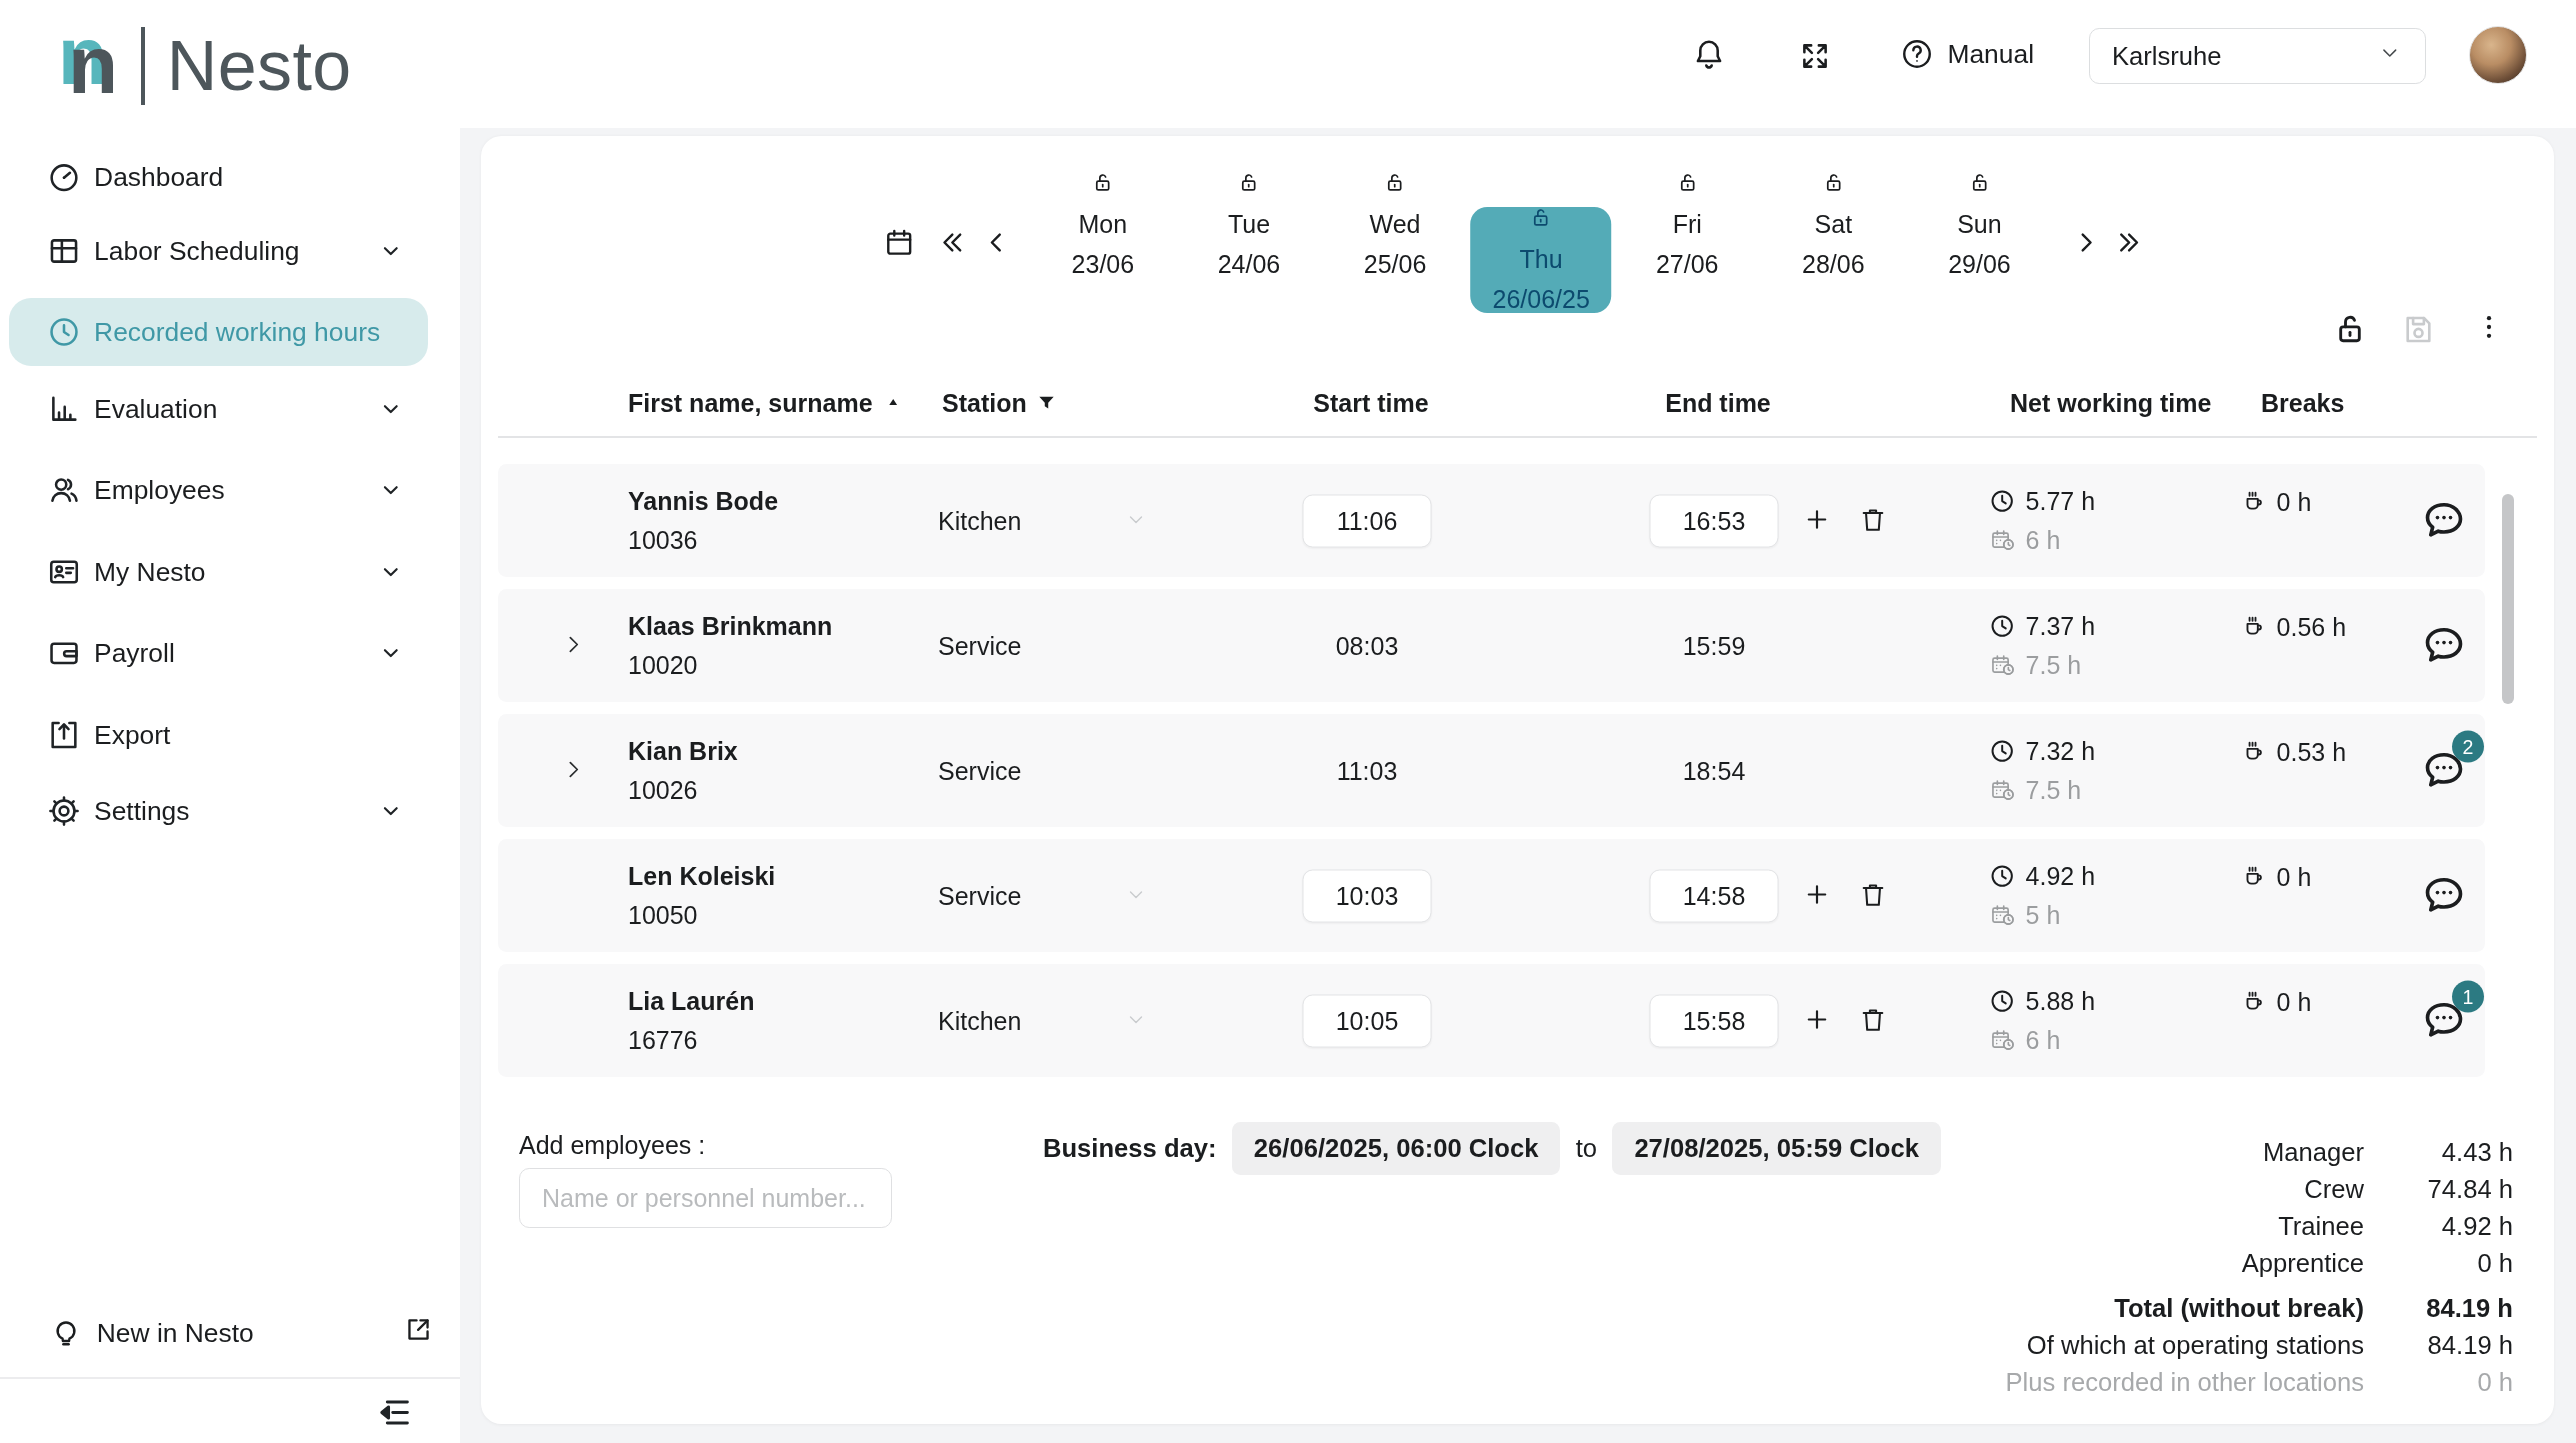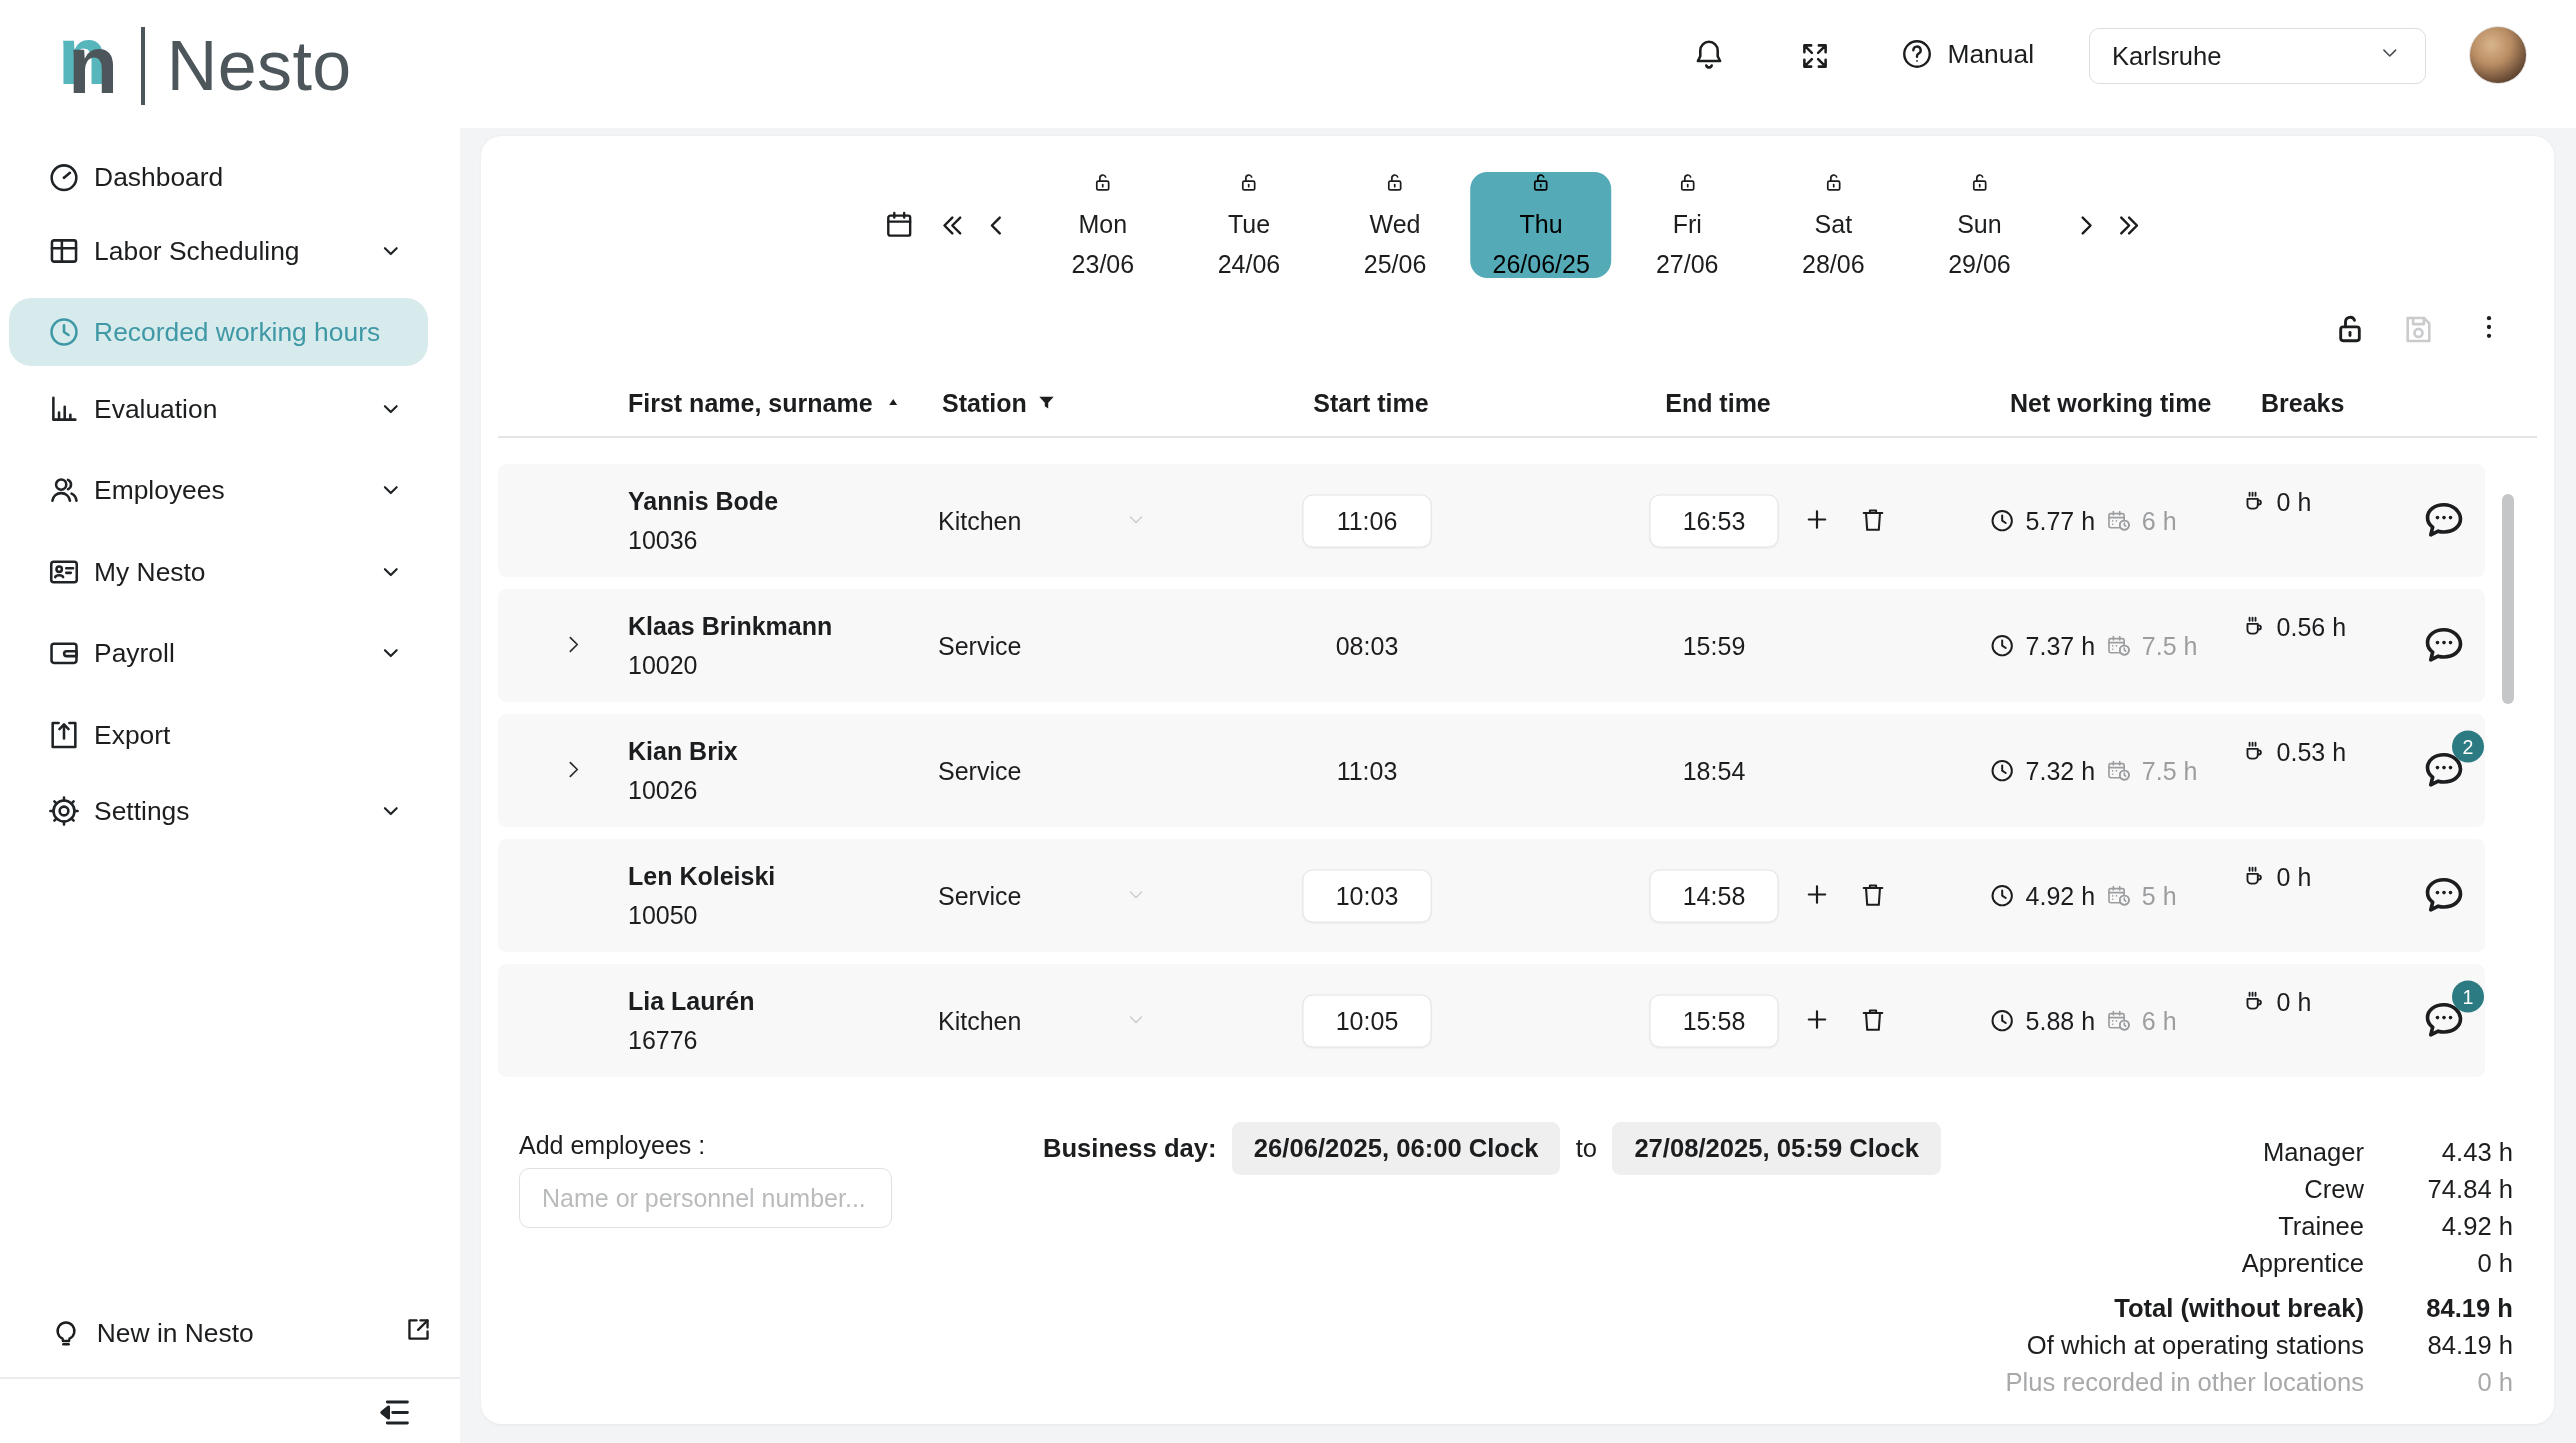--- a/index.html
+++ b/index.html
@@ -56,21 +56,21 @@
     border-radius:20.4px; box-shadow:0 0.9px 3.4px rgba(0,0,0,.05); z-index:1; }
 
   
   .datebar { position:absolute; top:36px; left:50%; transform:translateX(-50%); display:flex; align-items:center; }
   .db-cal { margin-right:15.3px; color:#1b1d1f; cursor:pointer; }
   .db-chev { margin:0 7.7px; color:#1b1d1f; cursor:pointer; }
   .days { display:flex; gap:5.1px; margin:0 13.6px; }
   .day { width:141px; height:106px; border-radius:17px; display:flex; flex-direction:column; align-items:center;
     justify-content:center; gap:13px; font-size:25px; line-height:1.1; color:#1b1d1f; cursor:pointer; }
   .day .icn { margin-bottom:3.4px; }
-  .day.selected { background:var(--accent); color:#000000; }
+  .day.selected { background:var(--accent); color:#0c4a6e;margin-top:35px; }
 
   
   .tool { position:absolute; top:175px; cursor:pointer; }
   .tool-lock { left:1851px; color:#1b1d1f; }
   .tool-save { left:1919px; color:#c9cbcd; }
   .tool-kebab { left:1992px; color:#1b1d1f; }
 
   
   .thead { position:absolute; top:249px; left:4px; right:0; height:37px; font-size:25px; font-weight:700; }
   .th { position:absolute; top:0; line-height:37px; white-space:nowrap; }
@@ -91,21 +91,21 @@
   .emp-id { font-size:25px; }
   .c-station { position:absolute; left:440px; top:50%; transform:translateY(-50%); font-size:25px; }
   .c-stchev { position:absolute; left:626px; top:50%; transform:translateY(-50%); color:#c9cbcd; }
   .c-start { position:absolute; left:869px; top:50%; transform:translate(-50%,-50%); }
   .c-end { position:absolute; left:1216px; top:50%; transform:translate(-50%,-50%); }
   .time-input { width:129px; height:53px; border:1.7px solid #e3e4e6; border-radius:10.2px; background:#fff;
     text-align:center; font-size:25px; color:#1b1d1f; font-family:inherit; outline:none; box-shadow:0 0.9px 1.7px rgba(0,0,0,.04); }
   .time-text { font-size:25px; }
   .c-plus { position:absolute; left:1319px; top:50%; transform:translate(-50%,-50%); color:#1b1d1f; cursor:pointer; }
   .c-trash { position:absolute; left:1375px; top:50%; transform:translate(-50%,-50%); color:#1b1d1f; cursor:pointer; }
-  .c-net { position:absolute; left:1491px; top:50%; transform:translateY(-50%); display:flex; flex-direction:row; gap:10.2px; }
+  .c-net { position:absolute; left:1491px; top:50%; transform:translateY(-50%); display:flex; flex-direction:column; gap:10.2px; }
   .net-line { display:flex; align-items:center; gap:10.2px; font-size:25px; }
   .net-line.planned { color:#9b9d9f; }
   .c-breaks { position:absolute; left:1742px; top:24px; display:flex; align-items:center; gap:10.2px; font-size:25px; }
   .c-chat { position:absolute; left:1946px; top:50%; transform:translate(-50%,-50%); color:#1b1d1f; cursor:pointer; }
   .chat-badge { position:absolute; top:-15.3px; right:-17px; width:32px; height:32px; border-radius:50%;
     background:var(--accent-dark); color:#fff; font-size:19.6px; display:flex; align-items:center; justify-content:center; }
 
   .vscroll { position:absolute; top:358px; left:2021px; width:12px; height:210px; background:#c5c6c8; border-radius:6.8px; cursor:pointer; }
 
   

